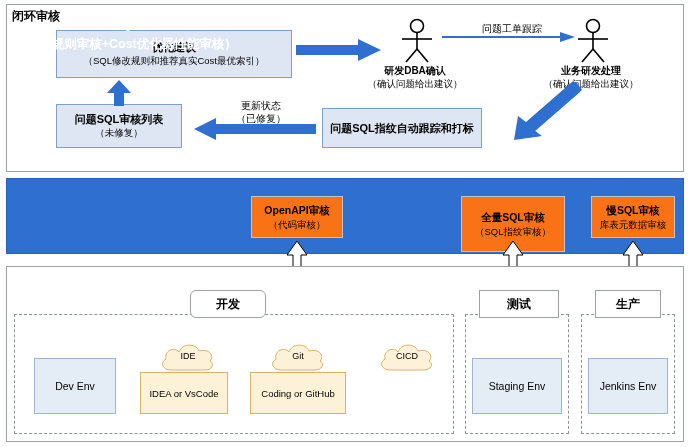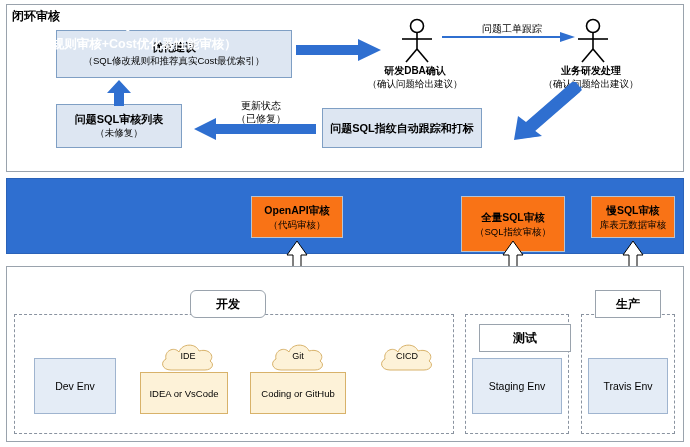--- a/index.html
+++ b/index.html
@@ -145,21 +145,21 @@
     box-sizing: border-box;
     background: #ffffff;
     border: 1px solid #9aa3ad;
     display: flex;
     align-items: center;
     justify-content: center;
     font-size: 12px;
     font-weight: bold;
   }
   #stage-dev  { left: 190px; top: 290px; width: 76px; height: 28px; border-radius: 6px; }
-  #stage-test { left: 479px; top: 290px; width: 92px; height: 28px; margin-top: 34px; }
+  #stage-test { left: 479px; top: 290px; width: 80px; height: 28px; }
   #stage-prod { left: 595px; top: 290px; width: 66px; height: 28px; }
 
   .envbox {
     position: absolute;
     box-sizing: border-box;
     border: 1px solid #9fb4cf;
     background: #e4ecf6;
     display: flex;
     align-items: center;
     justify-content: center;
@@ -334,21 +334,21 @@
   <div class="dashbox" id="dash-dev"></div>
   <div class="dashbox" id="dash-test"></div>
   <div class="dashbox" id="dash-prod"></div>
 
   <div class="stage-label" id="stage-dev">开发</div>
   <div class="stage-label" id="stage-test">测试</div>
   <div class="stage-label" id="stage-prod">生产</div>
 
   <div class="envbox" id="env-dev">Dev Env</div>
   <div class="envbox" id="env-staging">Staging Env</div>
-  <div class="envbox" id="env-product">Travis Env</div>
+  <div class="envbox" id="env-product">Jenkins Env</div>
 
   <div class="toolbox" id="tool-ide">IDEA or VsCode</div>
   <div class="toolbox" id="tool-git">Coding or GitHub</div>
 
   <div class="cloud" id="cloud-ide">
     <svg width="62" height="34" viewBox="0 0 62 34">
       <path d="M14 30 C5 30 3 22 9 19 C7 11 17 6 22 12 C25 3 39 3 42 11 C52 8 58 16 53 21 C58 24 55 30 48 30 Z" fill="#fdf2d8" stroke="#d8b26a" stroke-width="1"></path>
     </svg>
     <div class="ctext">IDE</div>
   </div>

